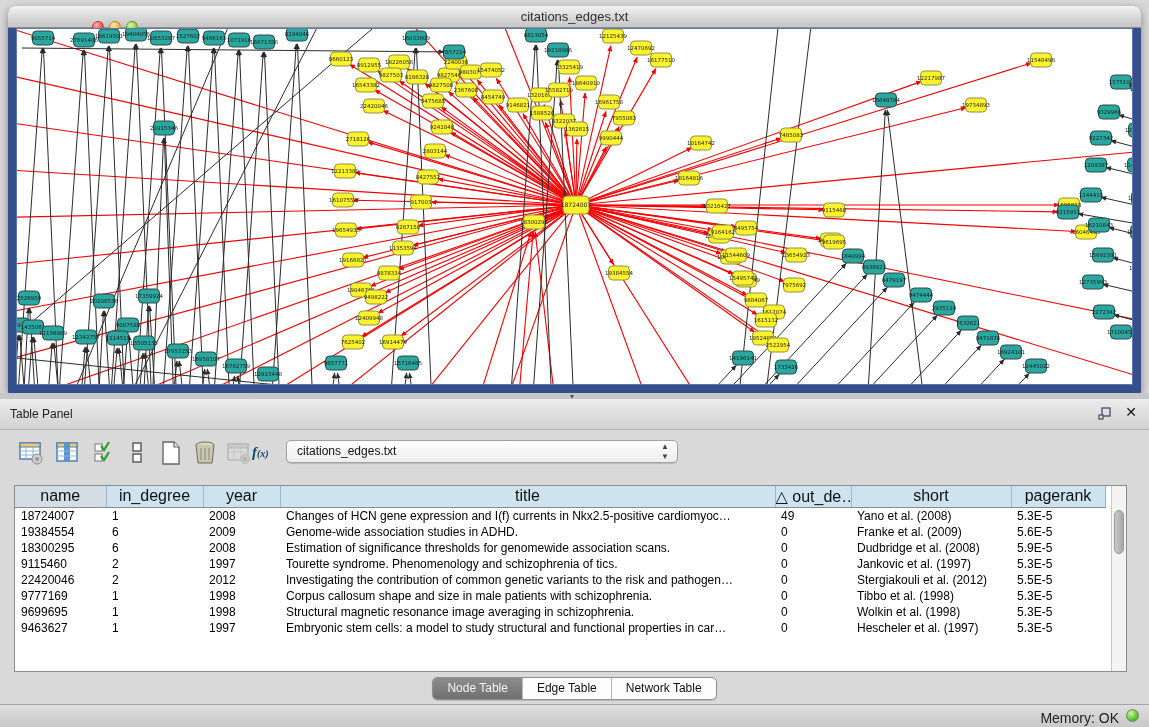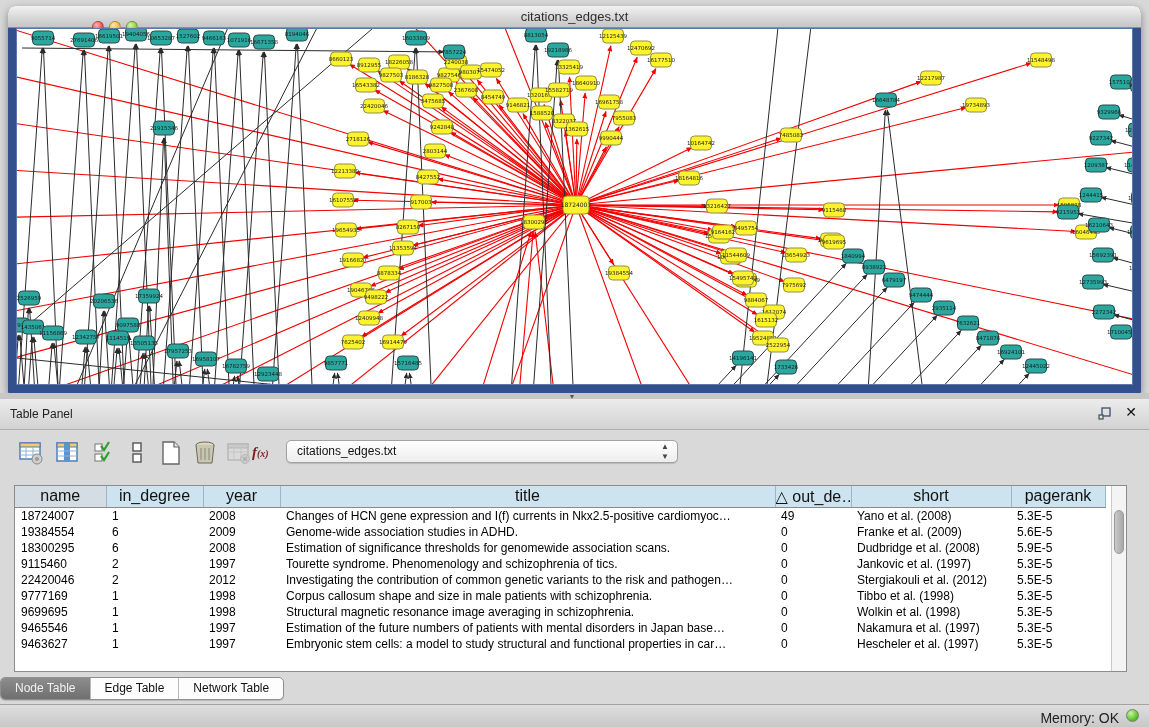--- a/index.html
+++ b/index.html
@@ -51,21 +51,21 @@
   .panel-bar .bar-title { position:absolute; left:10px; top:8px; font-size:12px; color:#222; }
   .panel-bar .bar-btn { position:absolute; top:7px; cursor:default; }
   .panel-bar .float-btn { right:36px; }
   .panel-bar .close-btn { right:12px; font-size:14px; font-weight:bold; color:#111; top:5px; }
   .panel-body {
     position:absolute; left:0; top:430px; width:1149px; height:274px; background:#d9d9d9;
   }
   
   .toolbar { position:absolute; left:0; top:8px; width:1149px; height:34px; }
   .tb-icon { position:absolute; top:2px; width:26px; height:26px; }
-  .fx { position:absolute; top:6px; left:252px; font-size:15px; color:#7f1d1d; font-family:"Liberation Serif","DejaVu Serif",serif; font-style:italic; font-weight:bold; }
+  .fx { position:absolute; top:6px; left:252px; font-size:15px; color:#0c4a6e; font-family:"Liberation Serif","DejaVu Serif",serif; font-style:italic; font-weight:bold; }
   .fx small { font-size:10px; }
   .combo {
     position:absolute; left:286px; top:2px; width:392px; height:23px;
     background:linear-gradient(#ffffff,#ededed); border:1px solid #a2a2a2; border-radius:5px;
     box-shadow:0 1px 1px rgba(0,0,0,.15);
     font-size:12px; color:#111; line-height:21px; padding-left:10px;
   }
   .combo .arrows { position:absolute; right:8px; top:1px; font-size:8px; color:#444; line-height:10px; text-align:center; }
   
   .tbl-wrap {
@@ -87,21 +87,21 @@
   .col0{width:91px}.col1{width:97px}.col2{width:77px}.col3{width:495px}.col4{width:76px}.col5{width:160px}.col6{width:94px}
   .vscroll {
     position:absolute; right:0; top:0; width:15px; height:100%;
     background:#f4f4f4; border-left:1px solid #c9c9c9;
   }
   .vscroll .thumb {
     position:absolute; left:2px; top:24px; width:10px; height:44px;
     background:linear-gradient(90deg,#c9c9c9,#a8a8a8); border-radius:5px; border:1px solid #9a9a9a;
   }
   
-  .tab-row { position:absolute; left:0; top:246px; width:1149px; height:24px; text-align:left; }
+  .tab-row { position:absolute; left:0; top:246px; width:1149px; height:24px; text-align:center; }
   .seg {
     display:inline-flex; border:1px solid #8f8f8f; border-radius:5px; overflow:hidden;
     background:#fdfdfd; box-shadow:0 1px 1px rgba(0,0,0,.15); margin-top:1px;
   }
   .seg .tab {
     font-size:12px; color:#111; padding:3px 14px 4px; border-right:1px solid #b9b9b9;
   }
   .seg .tab:last-child { border-right:none; }
   .seg .tab.sel { background:linear-gradient(#8d8d8d,#6f6f6f); color:#f2f2f2; }
   
@@ -1042,29 +1042,20 @@
           <tr>
             <td class="c0">9699695</td>
             <td class="c1">1</td>
             <td class="c2">1998</td>
             <td class="c3">Structural magnetic resonance image averaging in schizophrenia.</td>
             <td class="c4">0</td>
             <td class="c5">Wolkin et al. (1998)</td>
             <td class="c6">5.3E-5</td>
           </tr>
           <tr>
-            <td class="c0">9465546</td>
-            <td class="c1">1</td>
-            <td class="c2">1997</td>
-            <td class="c3">Estimation of the future numbers of patients with mental disorders in Japan base…</td>
-            <td class="c4">0</td>
-            <td class="c5">Nakamura et al. (1997)</td>
-            <td class="c6">5.3E-5</td>
-          </tr>
-          <tr>
             <td class="c0">9463627</td>
             <td class="c1">1</td>
             <td class="c2">1997</td>
             <td class="c3">Embryonic stem cells: a model to study structural and functional properties in car…</td>
             <td class="c4">0</td>
             <td class="c5">Hescheler et al. (1997)</td>
             <td class="c6">5.3E-5</td>
           </tr>
         </tbody>
     </table>

